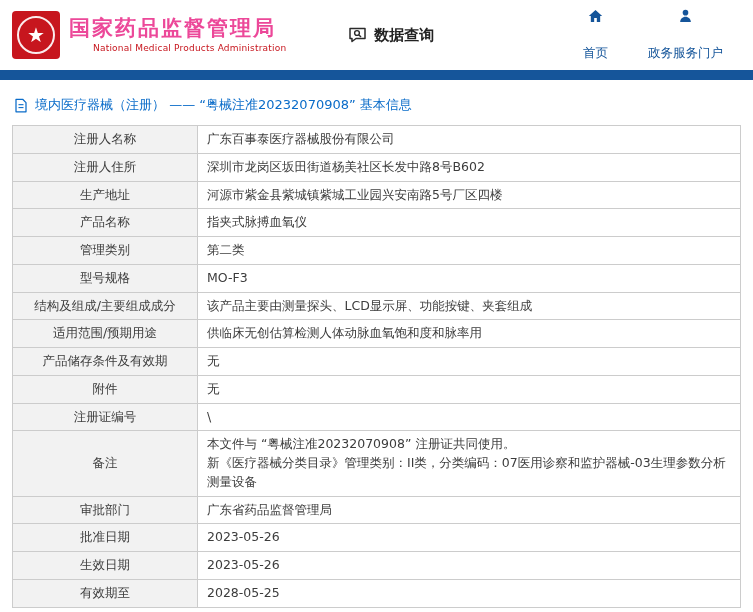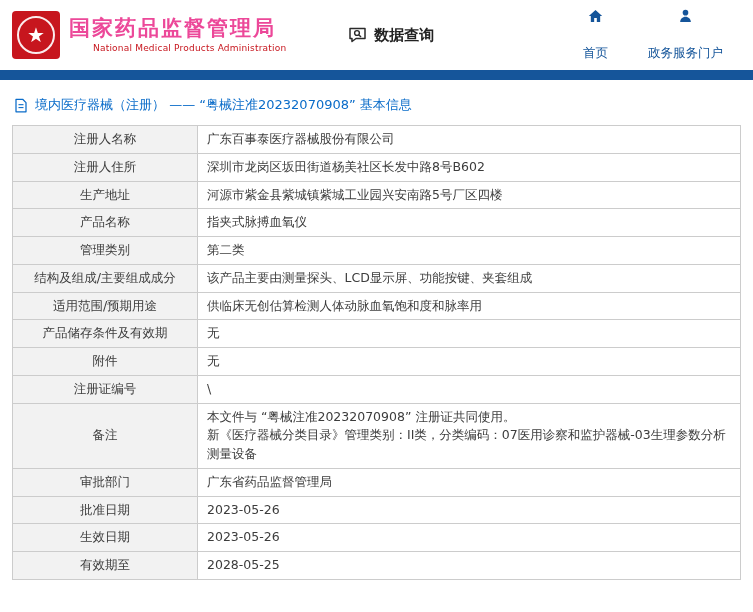--- a/index.html
+++ b/index.html
@@ -120,20 +120,24 @@
         </tr>
         <tr>
           <td class="label-cell">产品名称</td>
           <td class="value-cell">指夹式脉搏血氧仪</td>
         </tr>
         <tr>
           <td class="label-cell">管理类别</td>
           <td class="value-cell">第二类</td>
         </tr>
         <tr>
+          <td class="label-cell">型号规格</td>
+          <td class="value-cell">MO-F3</td>
+        </tr>
+        <tr>
           <td class="label-cell">结构及组成/主要组成成分</td>
           <td class="value-cell">该产品主要由测量探头、LCD显示屏、功能按键、夹套组成</td>
         </tr>
         <tr>
           <td class="label-cell">适用范围/预期用途</td>
           <td class="value-cell">供临床无创估算检测人体动脉血氧饱和度和脉率用</td>
         </tr>
         <tr>
           <td class="label-cell">产品储存条件及有效期</td>
           <td class="value-cell">无</td>

